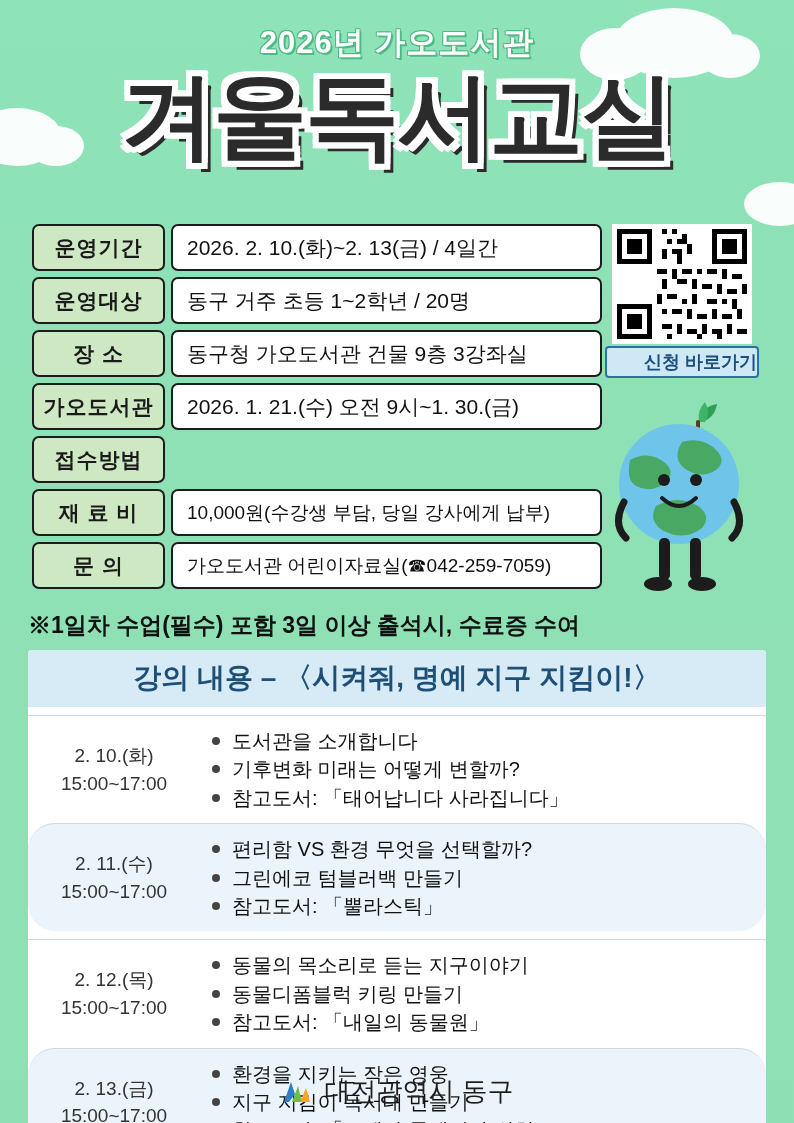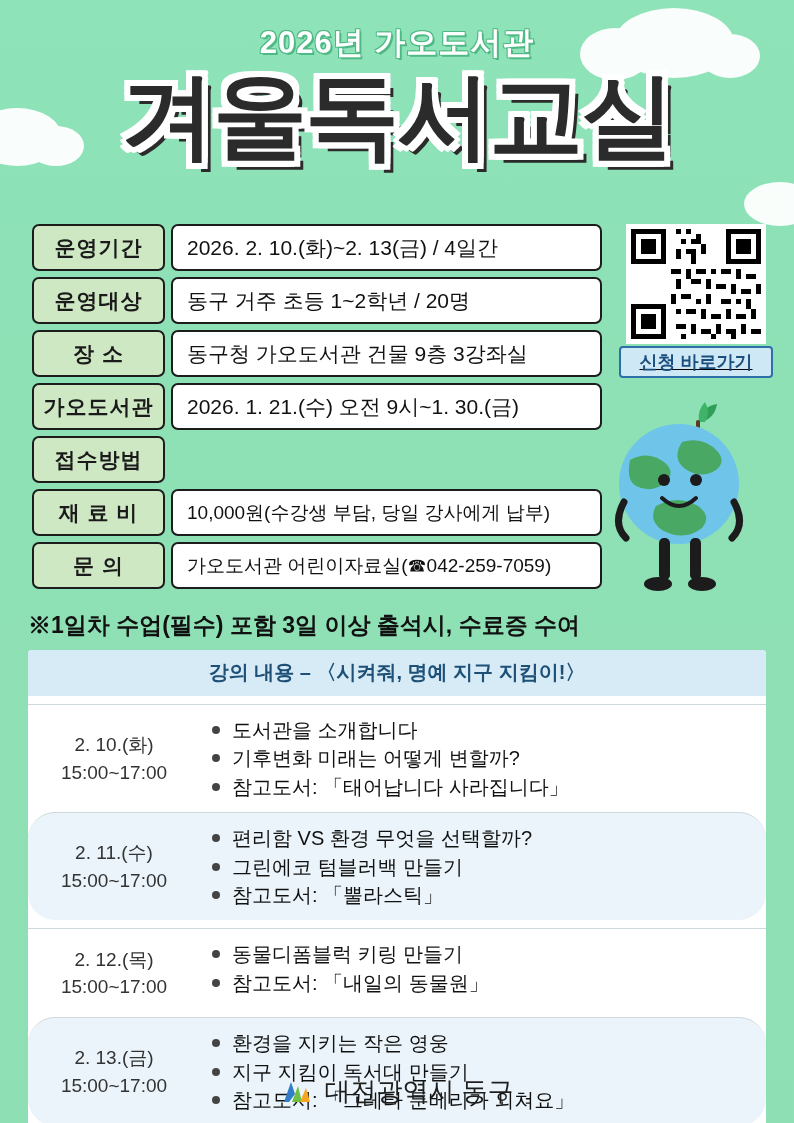--- a/index.html
+++ b/index.html
@@ -107,25 +107,24 @@
     box-sizing: border-box;
     white-space: nowrap;
     overflow: hidden;
   }
   .info-value.small { font-size: 19px; }
 
   
   .qr-wrap {
     position: absolute;
     top: 224px;
-    right: 18px;
+    right: 32px;
     width: 160px;
     z-index: 6;
-    text-align: center;
-    text-decoration: underline;
+    text-align: right;
   }
   .qr-box {
     width: 140px;
     height: 120px;
     margin: 0 auto;
     background: #ffffff;
     position: relative;
     overflow: hidden;
   }
   .qr-box svg { display: block; }
@@ -168,21 +167,21 @@
     left: 28px;
     width: 738px;
     background: #ffffff;
     border-radius: 4px;
     z-index: 6;
     overflow: hidden;
   }
   .schedule-header {
     background: #d7ebf7;
     text-align: center;
-    font-size: 20px;
+    font-size: 28px;
     font-weight: bold;
     color: #1d4f77;
     padding: 9px 0 10px;
   }
   .sched-row {
     display: flex;
     border-top: 1px solid #cfd8dd;
     min-height: 88px;
   }
   .sched-row.alt { background: #eaf4fa; border-radius: 27px; }
@@ -407,20 +406,21 @@
       </div>
     </div>
 
     <div class="sched-row plain">
       <div class="sched-date">
         <span>2. 12.(목)</span>
         <span>15:00~17:00</span>
       </div>
       <div class="sched-items">
         <ul>
+          <li>동물의 목소리로 듣는 지구이야기</li>
           <li>동물디폼블럭 키링 만들기</li>
           <li>참고도서: 「내일의 동물원」</li>
         </ul>
       </div>
     </div>
 
     <div class="sched-row alt">
       <div class="sched-date">
         <span>2. 13.(금)</span>
         <span>15:00~17:00</span>

